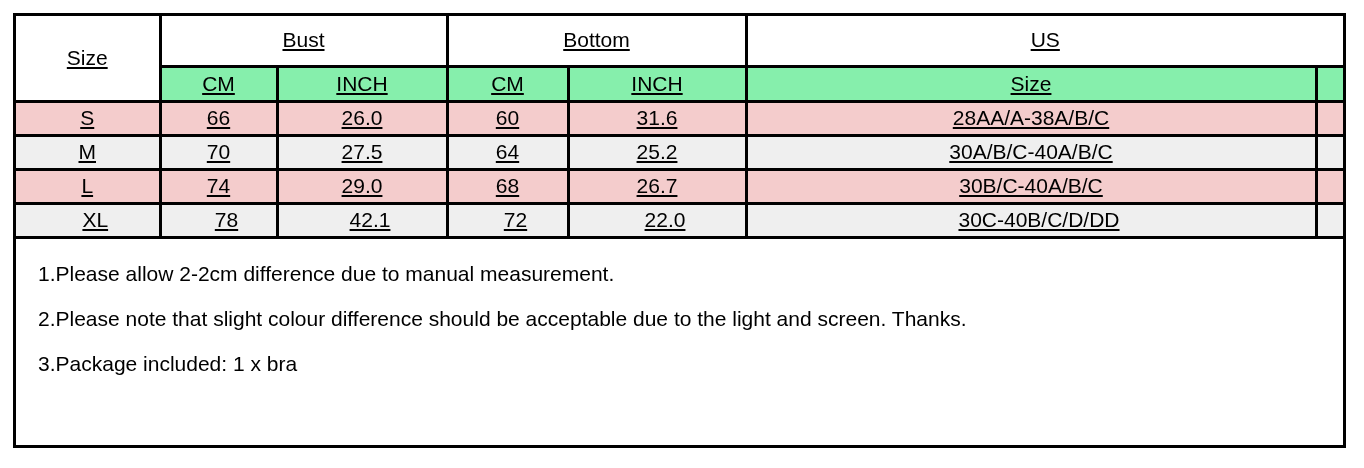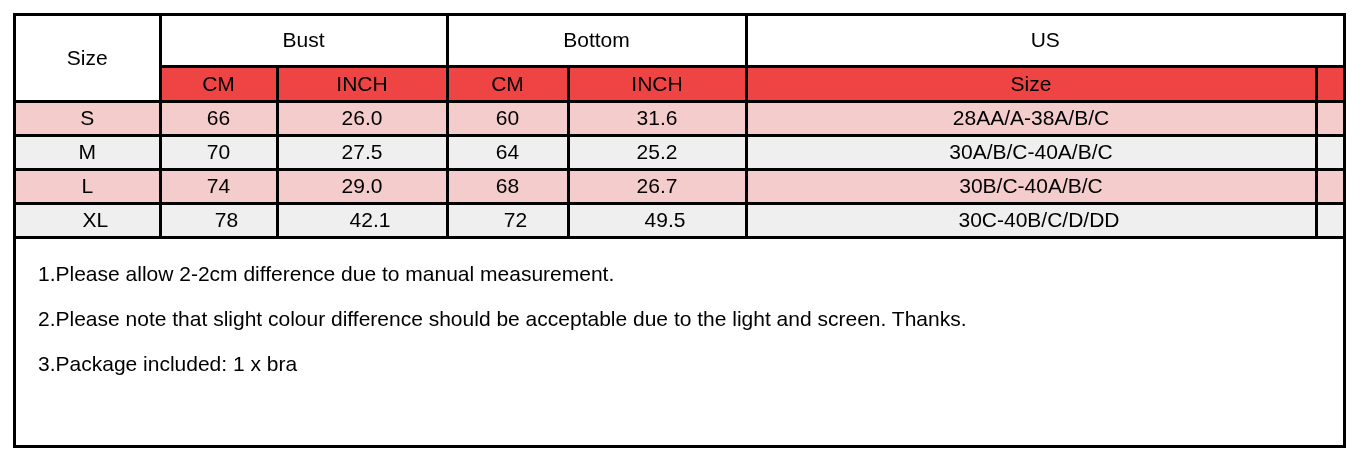--- a/index.html
+++ b/index.html
@@ -22,41 +22,42 @@
     width: 1333px;
     height: 435px;
     border: 3px solid #000000;
     box-sizing: border-box;
     background: #ffffff;
   }
   table.size-chart {
     border-collapse: collapse;
     table-layout: fixed;
     width: 1327px;
+    text-decoration: underline;
   }
   table.size-chart th,
   table.size-chart td {
     border: 3px solid #000000;
     text-align: center;
     vertical-align: middle;
     font-size: 21px;
     font-weight: 400;
     padding: 0;
     overflow: hidden;
     white-space: nowrap;
   }
   table.size-chart tr.head-top { height: 50px; }
   table.size-chart tr.head-sub { height: 35px; }
   table.size-chart tr.data-row { height: 34px; }
   
   table.size-chart tr > *:first-child { border-left: none; }
   table.size-chart tr > *:last-child { border-right: none; }
   table.size-chart tr.head-top > * { border-top: none; }
   table.size-chart tr.last-row > * { border-bottom-width: 3px; padding-left: 16px; }
-  .bg-yellow { background: #ef4444; }
+  .bg-yellow { background: #86efac; }
   .bg-pink   { background: #F4CCCC; }
   .bg-grey   { background: #EFEFEF; }
   .notes {
     padding: 24px 30px 0 22px;
   }
   .notes p {
     margin: 0 0 24px 0;
     font-size: 21px;
     line-height: 21px;
   }
@@ -117,21 +118,21 @@
         <td class="bg-pink">68</td>
         <td class="bg-pink">26.7</td>
         <td class="bg-pink">30B/C-40A/B/C</td>
         <td class="bg-pink"></td>
       </tr>
       <tr class="data-row last-row">
         <td class="bg-grey">XL</td>
         <td class="bg-grey">78</td>
         <td class="bg-grey">42.1</td>
         <td class="bg-grey">72</td>
-        <td class="bg-grey">49.5</td>
+        <td class="bg-grey">22.0</td>
         <td class="bg-grey">30C-40B/C/D/DD</td>
         <td class="bg-grey"></td>
       </tr>
     </tbody>
       </table>
 
     <div class="notes">
       <p>1.Please allow 2-2cm difference due to manual measurement.</p>
       <p>2.Please note that slight colour difference should be acceptable due to the light and screen. Thanks.</p>
       <p>3.Package included: 1 x bra</p>

